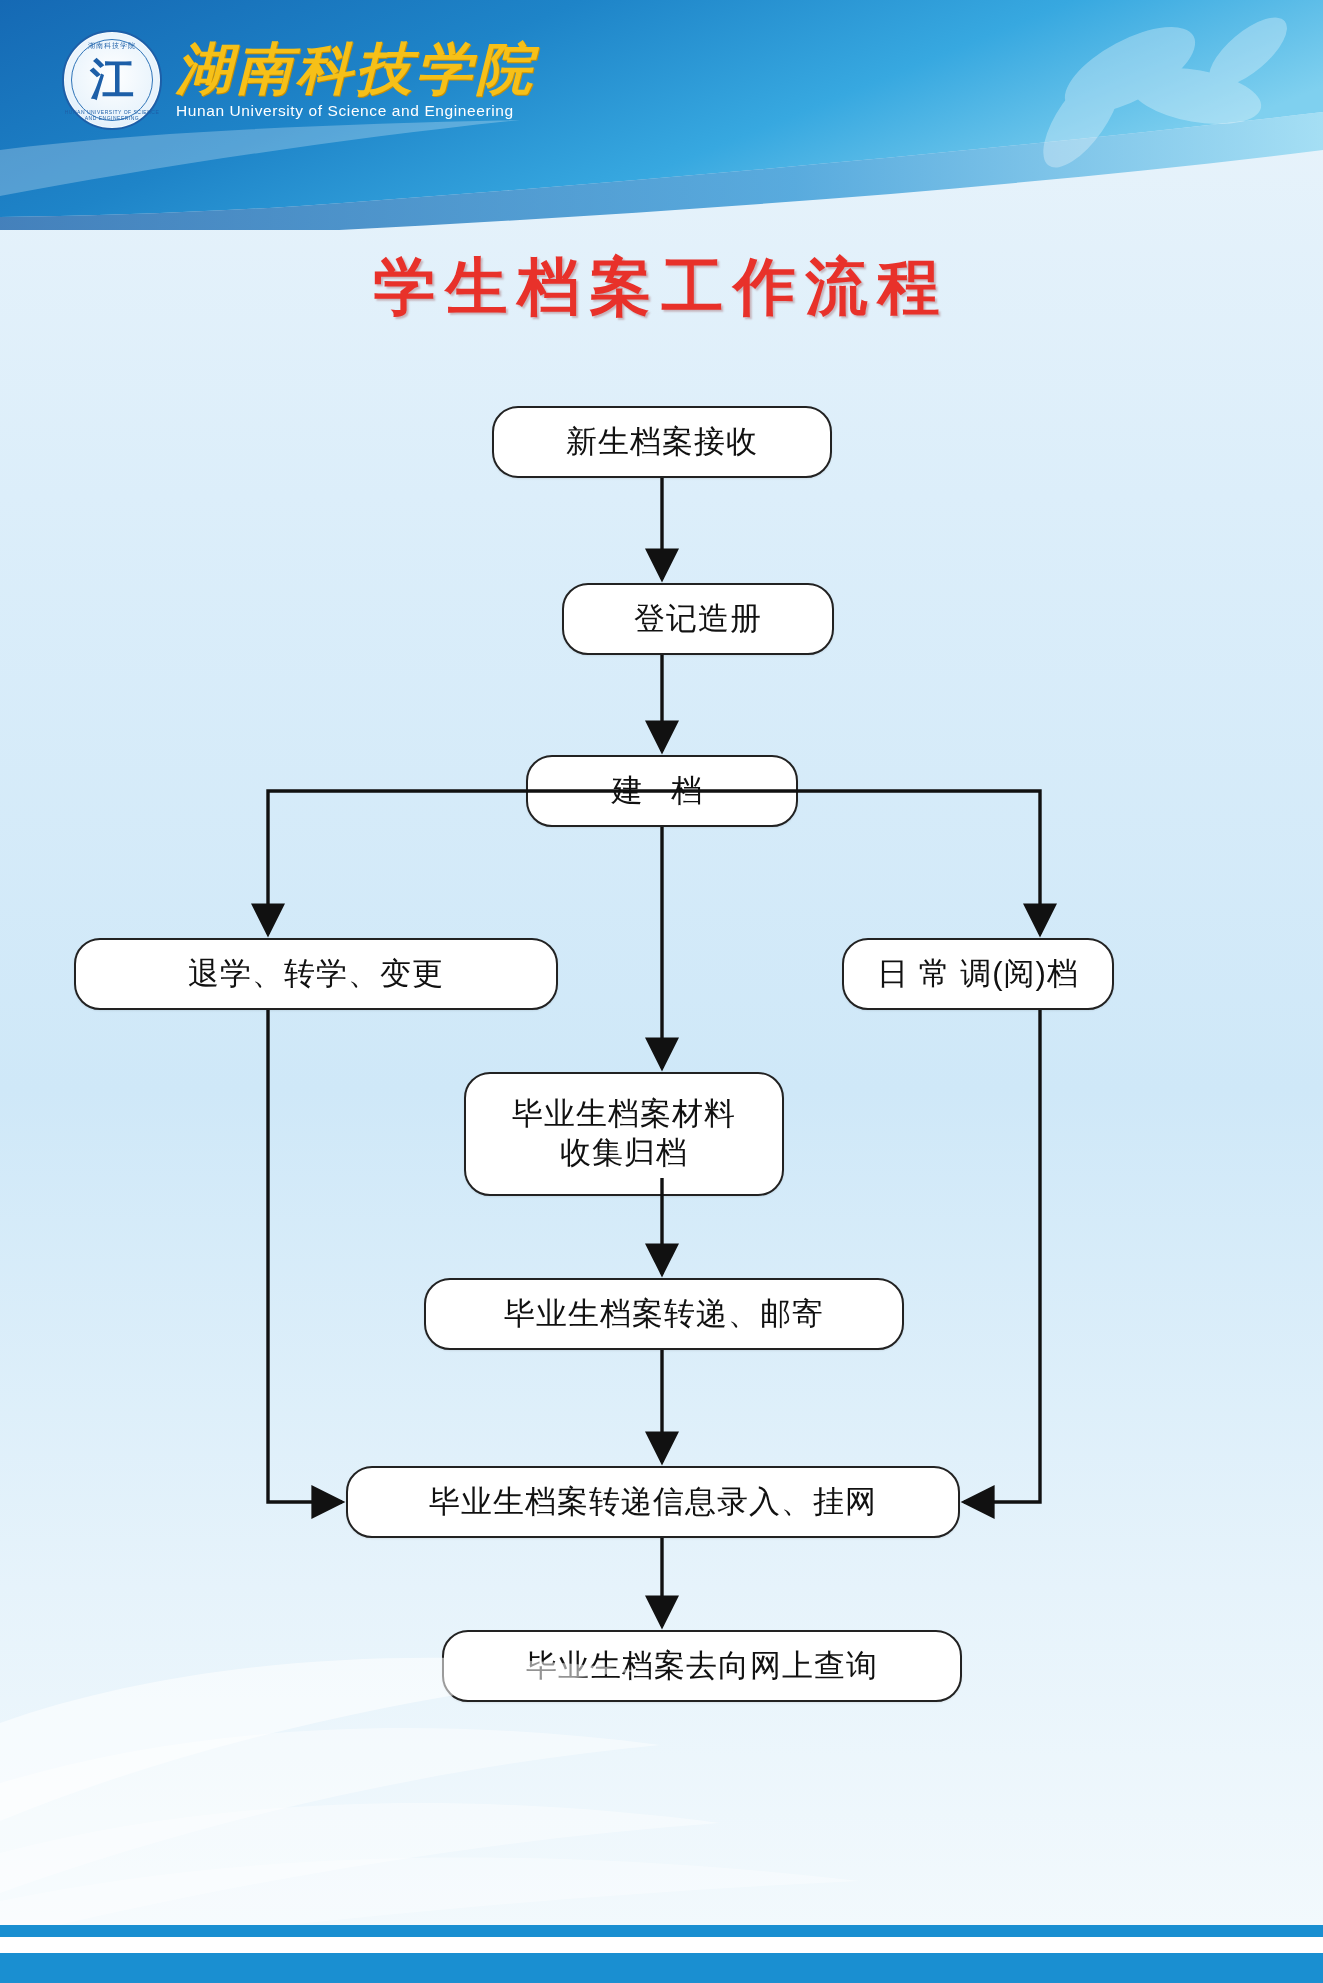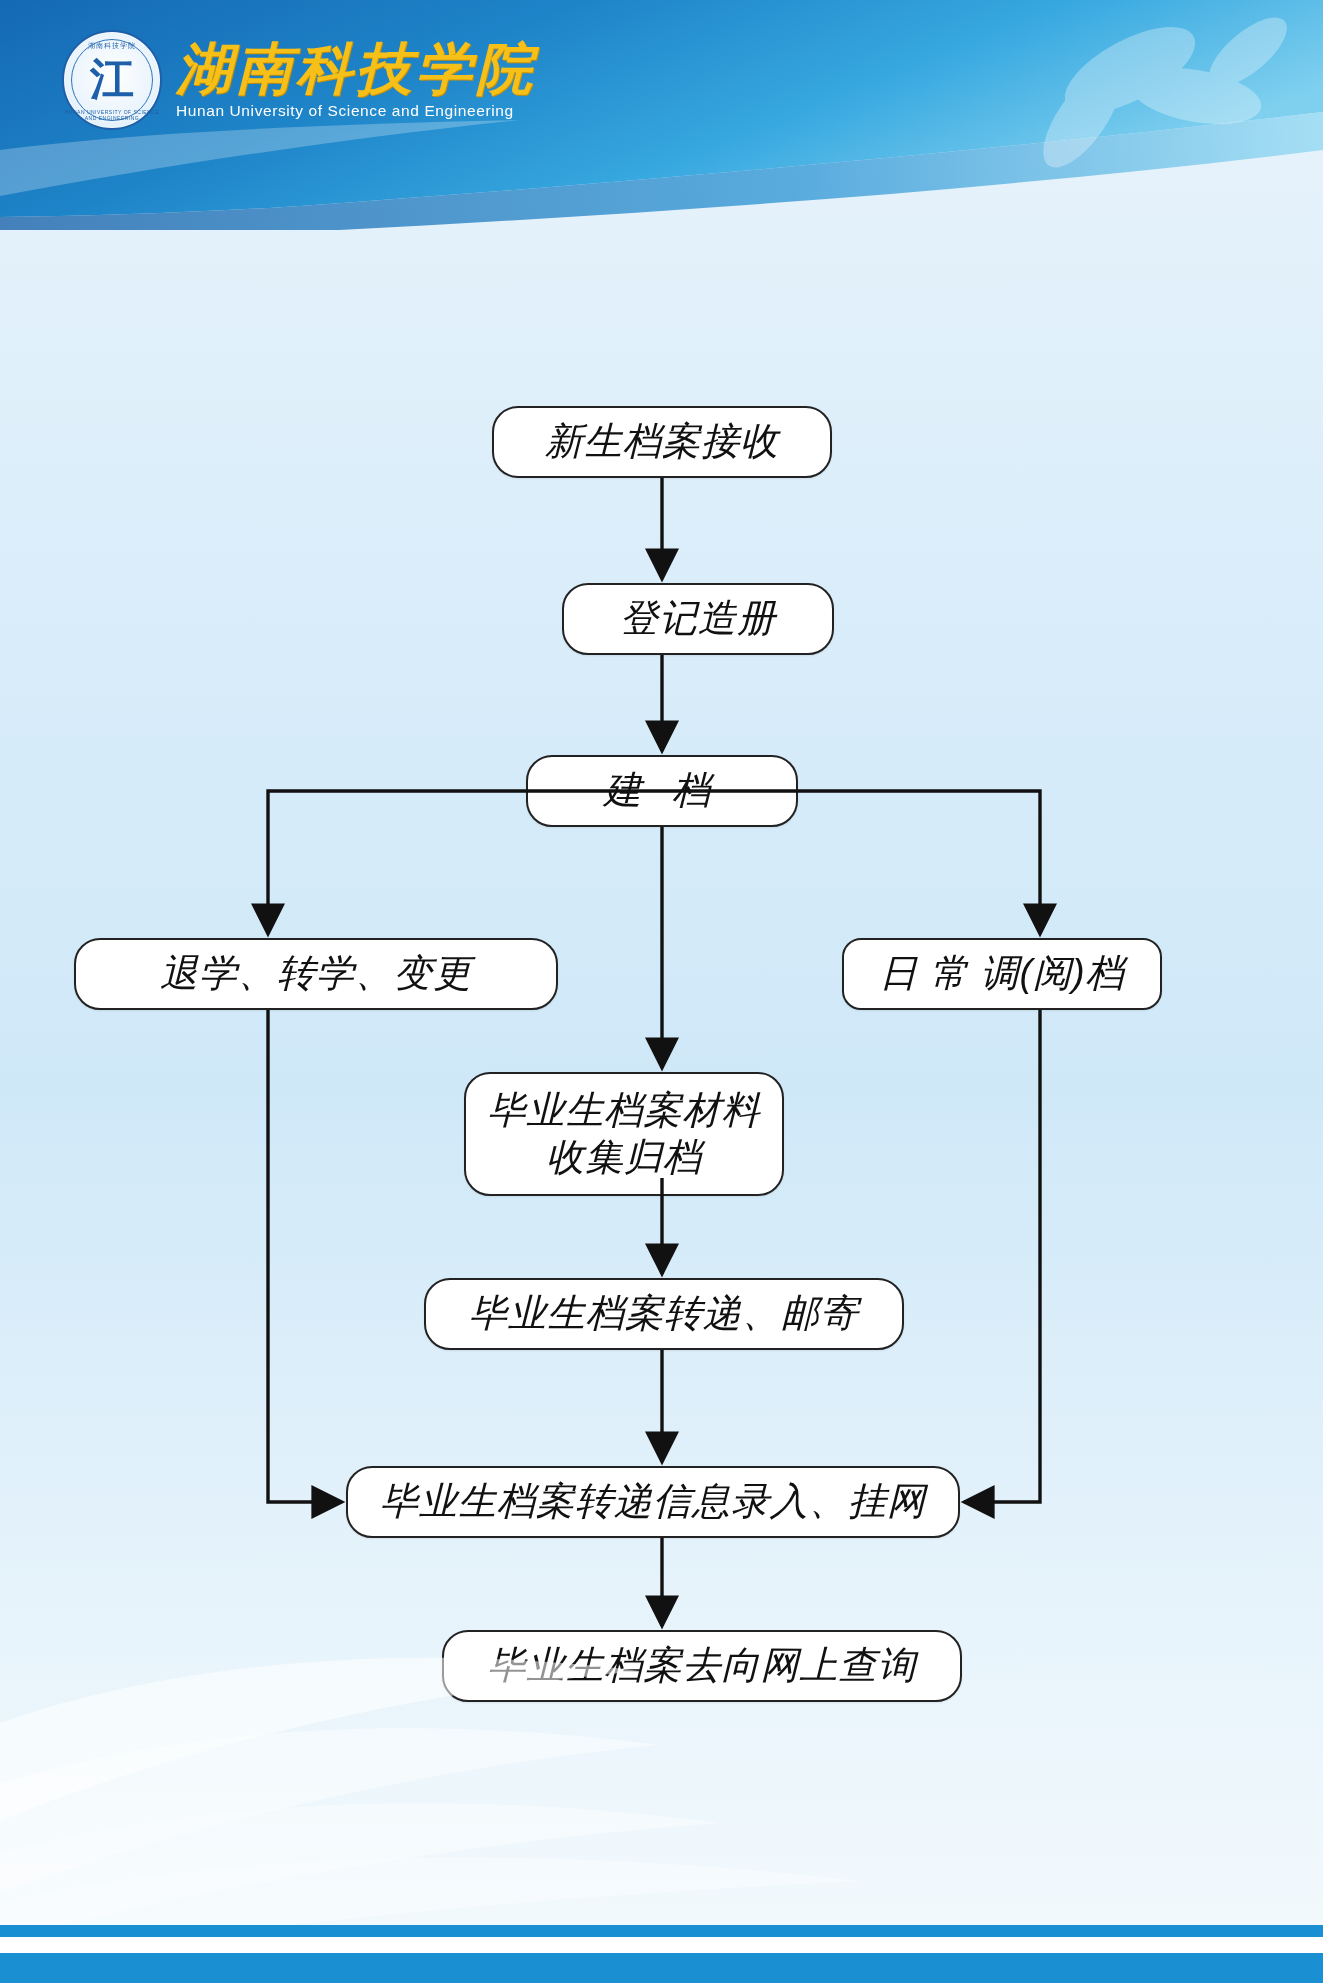--- a/index.html
+++ b/index.html
@@ -126,28 +126,27 @@
     position: absolute;
     box-sizing: border-box;
     background: #ffffff;
     border: 2px solid #222222;
     border-radius: 26px;
     display: flex;
     align-items: center;
     justify-content: center;
     text-align: center;
     color: #111111;
-    font-size: 38px;
+    font-size: 31px;
     line-height: 1.25;
     letter-spacing: 1px;
     font-family: "Liberation Sans", "DejaVu Sans", sans-serif;
     box-shadow: 0 1px 2px rgba(0,0,0,.08);
     padding: 0 10px;
     white-space: pre-line;
-    font-style: italic;
   }
 
   
   .footer-deco {
     position: absolute;
     left: 0;
     bottom: 0;
     width: 1323px;
     height: 560px;
     z-index: 1;
@@ -219,20 +218,21 @@
         <div class="seal-bird">江</div>
         <div class="seal-bottom-text">HUNAN UNIVERSITY OF SCIENCE AND ENGINEERING</div>
       </div>
       <div class="logo-text-block">
         <div class="logo-cn">湖南科技学院</div>
         <div class="logo-en">Hunan University of Science and Engineering</div>
       </div>
     </div>
   </div>
 
+  <div class="poster-title">学生档案工作流程</div>
 
   <svg id="flow" viewBox="0 0 1323 1983">
     <defs>
       <marker id="arrow" markerWidth="12" markerHeight="12" refX="9" refY="5" orient="auto">
         <path d="M0,0 L10,5 L0,10 z" fill="#111111"></path>
       </marker>
     </defs>
     <g stroke="#111111" stroke-width="3.4" fill="none" marker-end="url(#arrow)">
 
       <path d="M662,478 L662,579"></path>
@@ -255,21 +255,21 @@
 
       <path d="M662,1538 L662,1626"></path>
     </g>
   </svg>
 
   <div>
     <div class="node" style="left:492px;top:406px;width:340px;height:72px;">新生档案接收</div>
     <div class="node" style="left:526px;top:583px;width:272px;height:72px;margin-left:36px;">登记造册</div>
     <div class="node" style="left:526px;top:755px;width:272px;height:72px;letter-spacing:10px;">建  档</div>
     <div class="node" style="left:74px;top:938px;width:484px;height:72px;">退学、转学、变更</div>
-    <div class="node" style="left:842px;top:938px;width:320px;height:72px;border-radius:19px;">日 常 调(阅)档</div>
+    <div class="node" style="left:842px;top:938px;width:272px;height:72px;">日 常 调(阅)档</div>
     <div class="node" style="left:464px;top:1072px;width:320px;height:124px;">毕业生档案材料
 收集归档</div>
     <div class="node" style="left:412px;top:1278px;width:480px;height:72px;margin-left:12px;">毕业生档案转递、邮寄</div>
     <div class="node" style="left:346px;top:1466px;width:614px;height:72px;">毕业生档案转递信息录入、挂网</div>
     <div class="node" style="left:400px;top:1630px;width:520px;height:72px;margin-left:42px;">毕业生档案去向网上查询</div>
   </div>
 
   <svg class="footer-deco" viewBox="0 0 1323 560">
     <path d="M0,300 C180,236 420,220 640,248 C420,268 190,320 0,398 Z" fill="#ffffff" opacity="0.55"></path>
     <path d="M0,360 C200,300 430,292 660,322 C430,344 200,398 0,470 Z" fill="#ffffff" opacity="0.45"></path>

